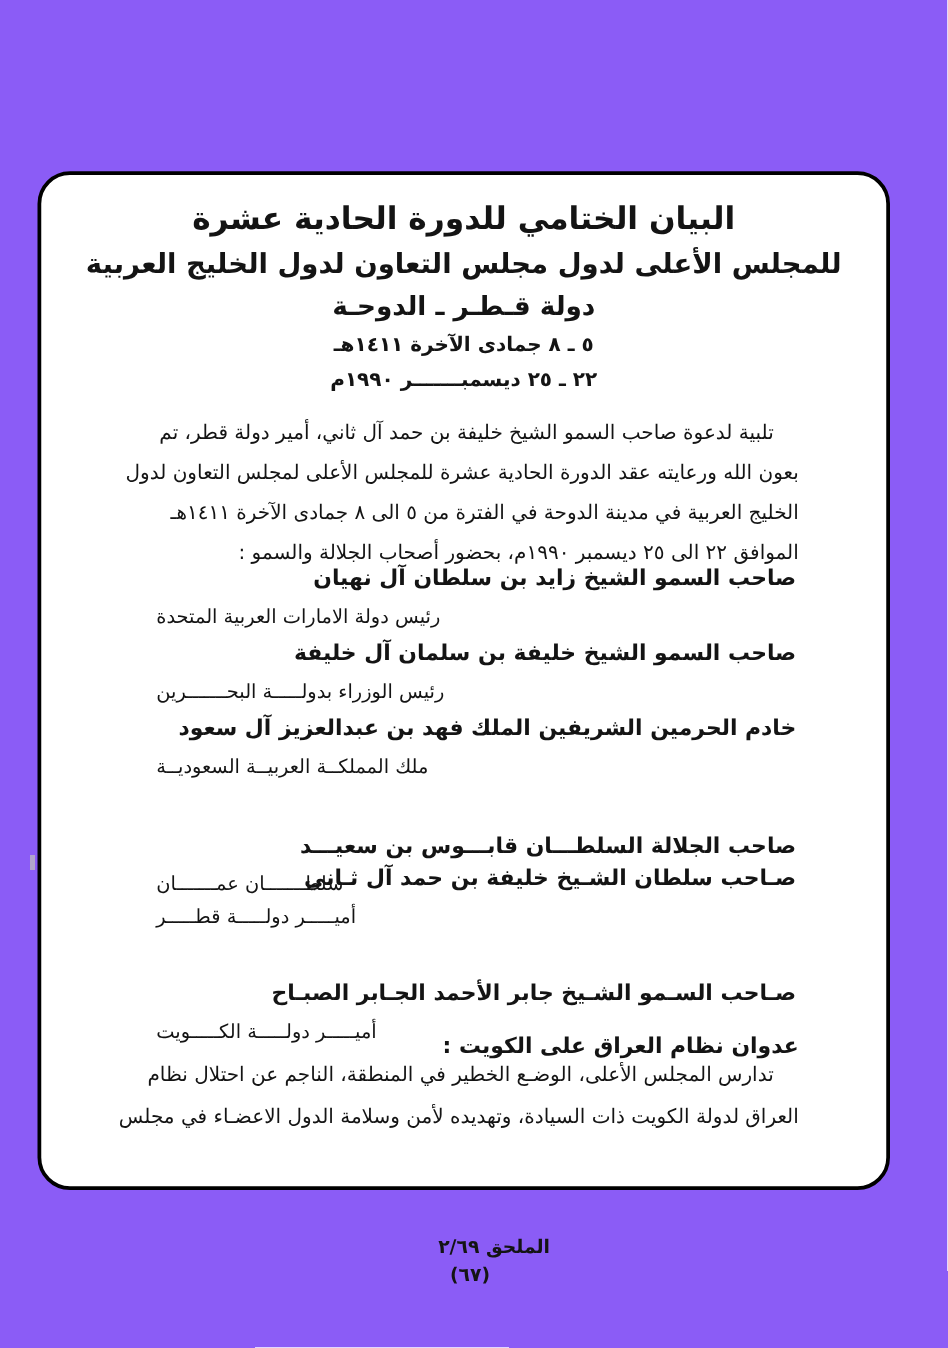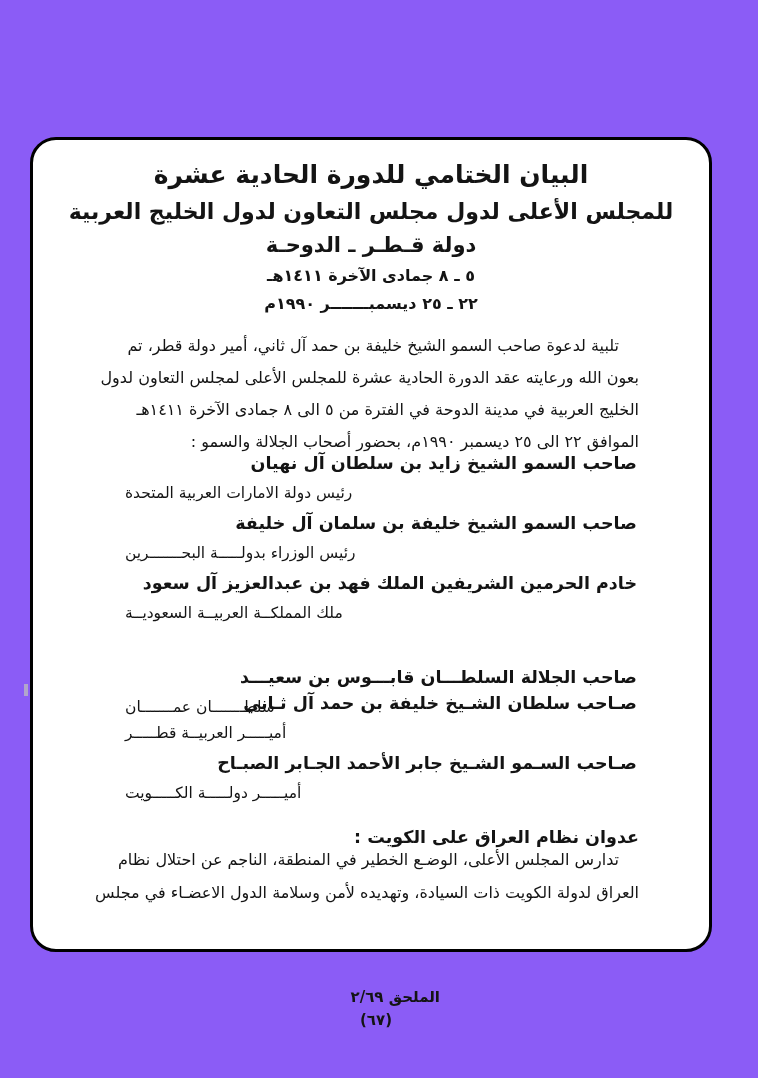--- a/index.html
+++ b/index.html
@@ -64,21 +64,21 @@
     position: absolute;
     left: 0;
     right: 0;
     height: 60px;
   }
   .r1 { top: 313px; }
   .r2 { top: 373px; }
   .r3 { top: 433px; }
   .r4 { top: 493px; margin-top: 34px; }
   .r5 { top: 553px; }
-  .r6 { top: 613px; }
+  .r6 { top: 645px; }
   .attendee-name {
     position: absolute;
     top: 0;
     right: 72px;
     direction: rtl;
     white-space: nowrap;
     font-weight: bold;
     font-size: 17.5px;
   }
   .attendee-role {
@@ -163,21 +163,21 @@
     <div class="name-row r3">
       <div class="attendee-name">خادم الحرمين الشريفين الملك فهد بن عبدالعزيز آل سعود</div>
       <div class="attendee-role">ملك المملكــة العربيــة السعوديــة</div>
     </div>
     <div class="name-row r4">
       <div class="attendee-name">صاحب الجلالة السلطـــان قابـــوس بن سعيـــد</div>
       <div class="attendee-role">سلطـــــــان عمـــــــان</div>
     </div>
     <div class="name-row r5">
       <div class="attendee-name">صـاحب سلطان الشـيخ خليفة بن حمد آل ثـاني</div>
-      <div class="attendee-role">أميـــــر العربيــة قطـــــر</div>
+      <div class="attendee-role">أميـــــر دولـــــة قطـــــر</div>
     </div>
     <div class="name-row r6">
       <div class="attendee-name">صـاحب السـمو الشـيخ جابر الأحمد الجـابر الصبـاح</div>
       <div class="attendee-role">أميـــــر دولـــــة الكـــــويت</div>
     </div>
 
     <div class="section-heading">عدوان نظام العراق على الكويت :</div>
 
     <div class="para section-para">
       <div class="line indent">تدارس المجلس الأعلى، الوضـع الخطير في المنطقة، الناجم عن احتلال نظام</div>

